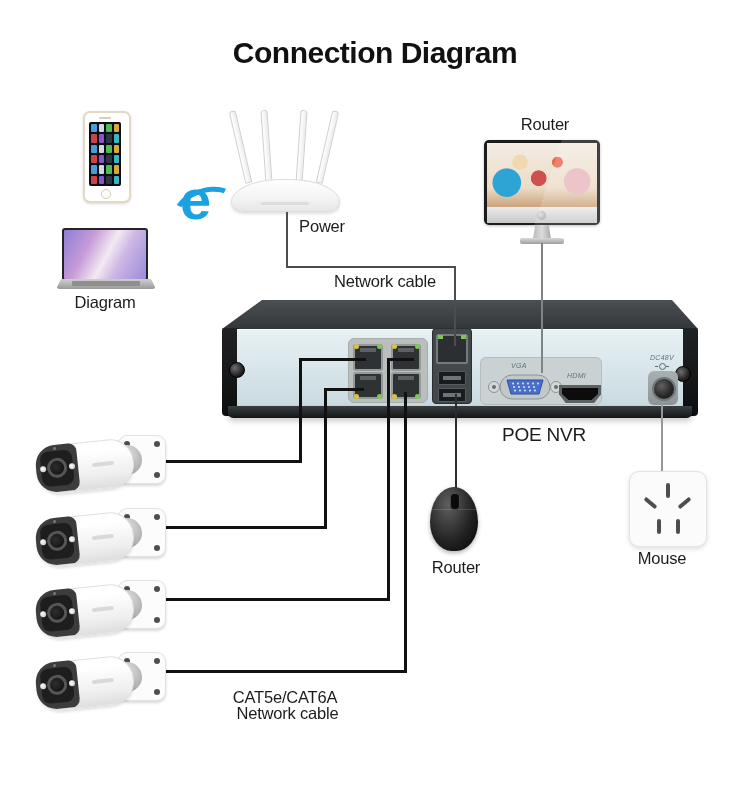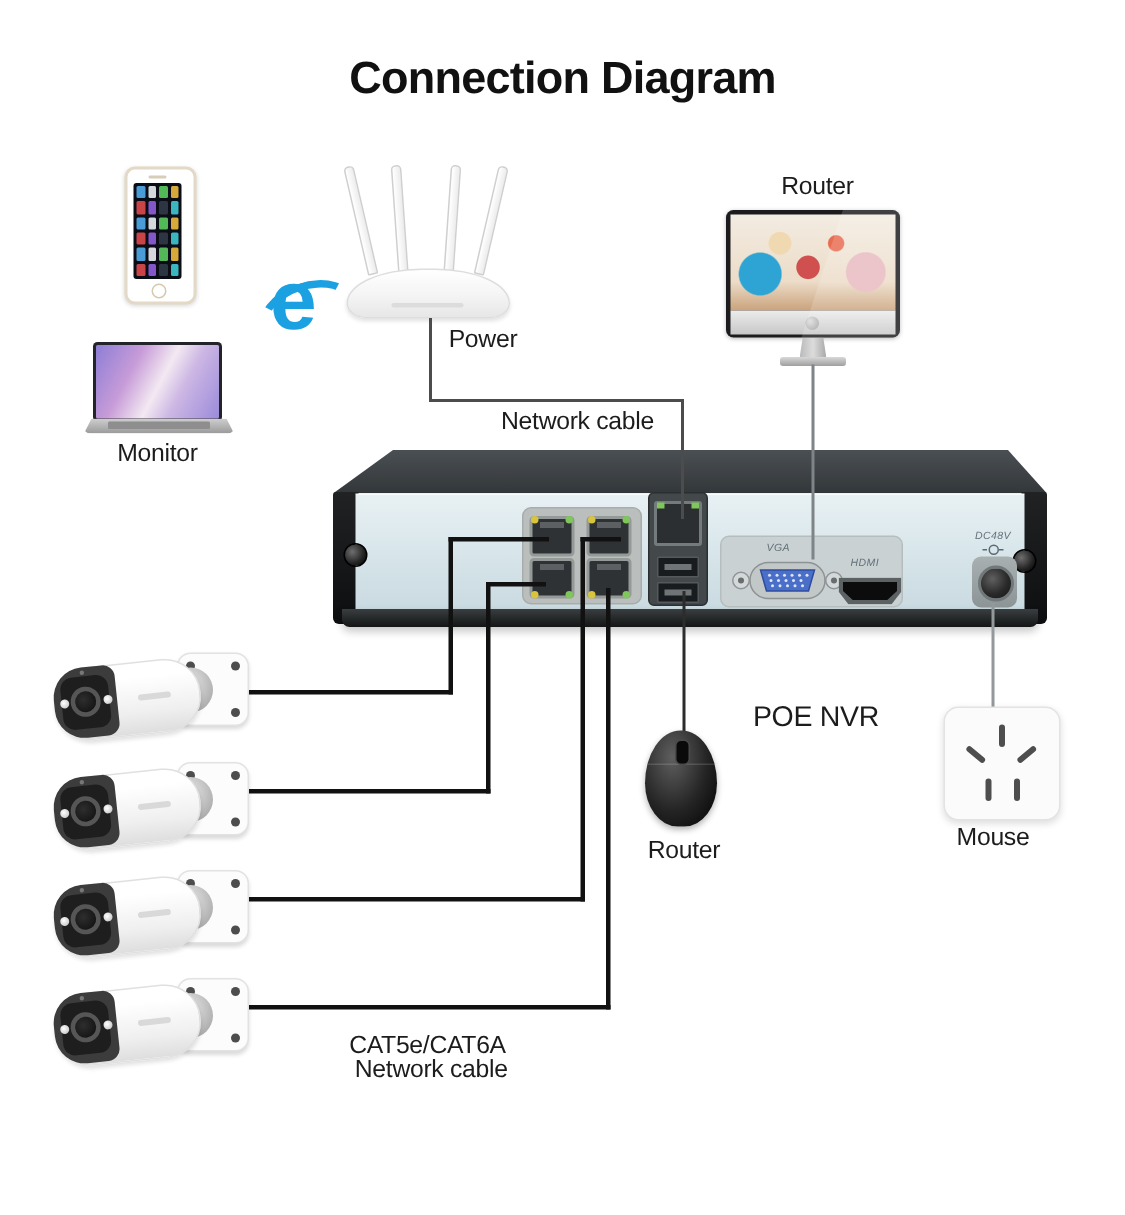--- a/index.html
+++ b/index.html
@@ -227,21 +227,21 @@
     <span class="orbit"></span>
   </div>
 
   <div id="laptop" class="abs">
     <div class="scr">
         <div class="wall"></div>
       </div>
     <div class="deck"></div>
     <div class="kb"></div>
   </div>
-  <div class="label" style="left:60px;top:293px;width:90px;">Monitor</div>
+  <div class="label" style="left:60px;top:293px;width:90px;">Diagram</div>
 
   <div id="router" class="abs">
     <div class="ant a1"></div>
     <div class="ant a2"></div>
     <div class="ant a3"></div>
     <div class="ant a4"></div>
     <div class="body">
         <div class="slot"></div>
       </div>
   </div>
@@ -329,21 +329,21 @@
     </div>
 
     <div class="tinylabel" style="left:414px;top:54px;width:52px;text-align:center;">DC48V</div>
     <div id="dc-pol">
         <span class="c"></span>
       </div>
     <div id="dc-jack">
         <div class="hole"></div>
       </div>
   </div>
-  <div class="label" style="left:484px;top:424px;width:120px;font-size:19px;margin-top:44px;">POE NVR</div>
+  <div class="label" style="left:484px;top:424px;width:120px;font-size:19px;">POE NVR</div>
 
   <div class="line thin" style="left:286px;top:212px;width:2px;height:56px;"></div>
   <div class="line thin" style="left:286px;top:266px;width:170px;height:2px;"></div>
   <div class="line thin" style="left:454px;top:266px;width:2px;height:80px;"></div>
   <div class="label" style="left:310px;top:272px;width:150px;">Network cable</div>
 
   <div class="line gray" style="left:541px;top:243px;width:2px;height:130px;"></div>
 
   <div class="line mid" style="left:455px;top:394px;width:2px;height:94px;"></div>
 

